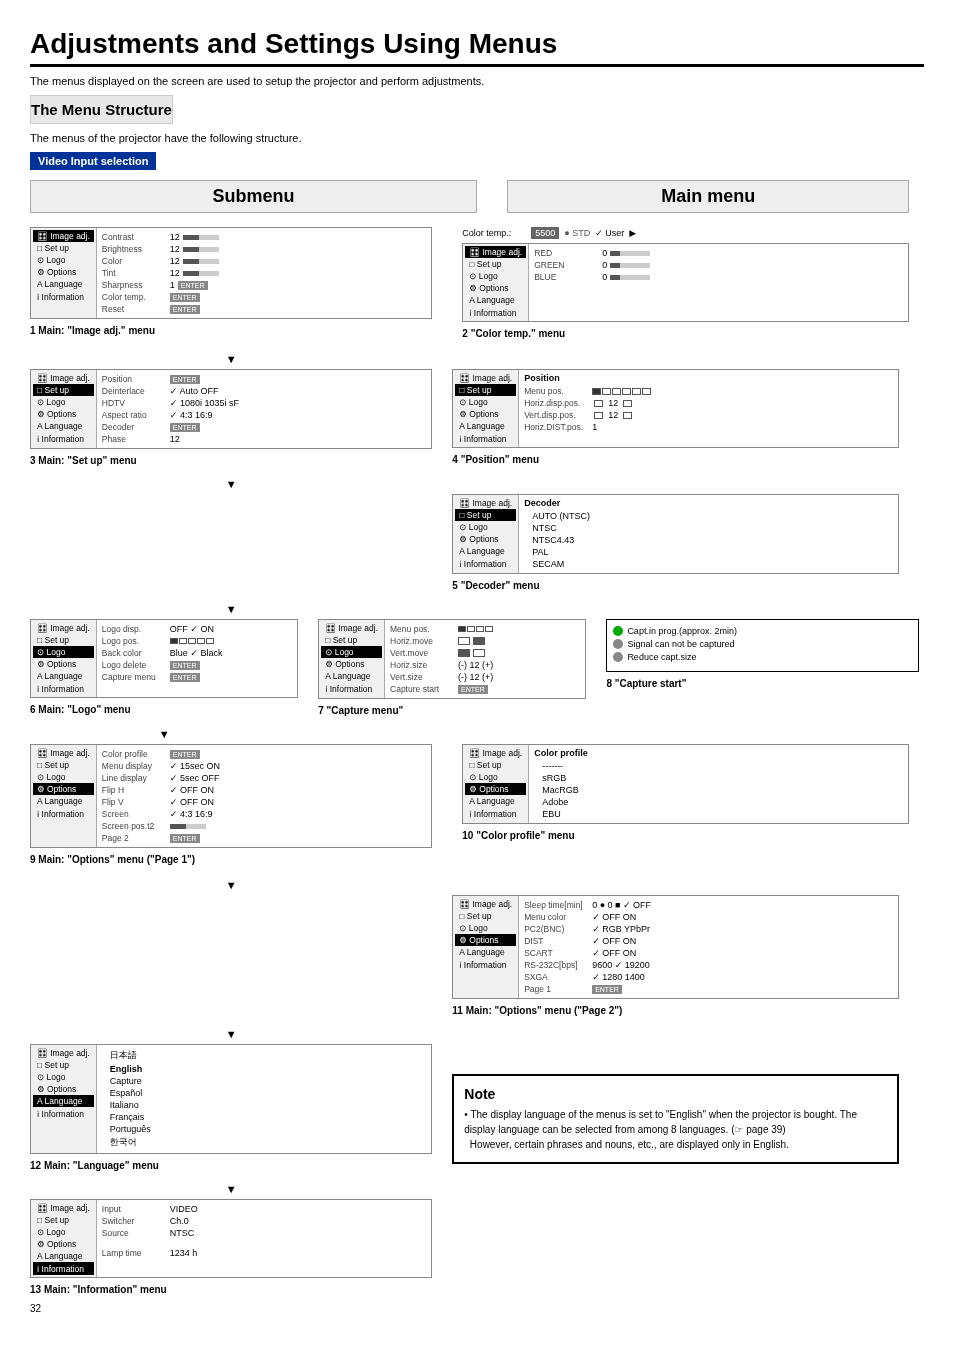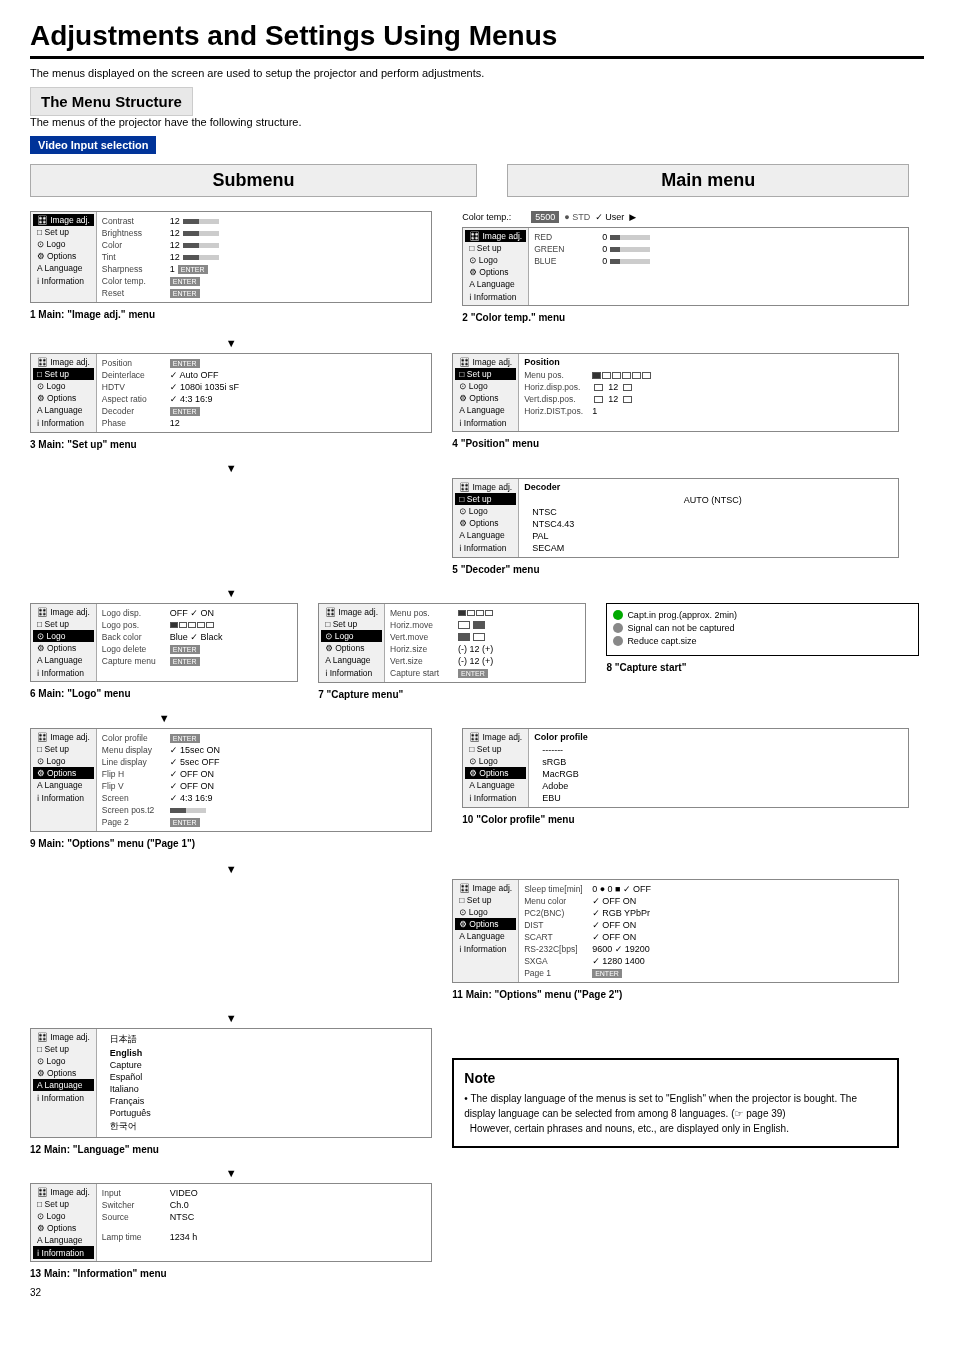--- a/index.html
+++ b/index.html
@@ -11,32 +11,33 @@
       padding: 20px 30px;
       width: 954px;
     }
     h1 {
       font-size: 28px;
       font-weight: bold;
       font-family: Arial Black, Arial, sans-serif;
       border-bottom: 3px solid #000;
       padding-bottom: 4px;
       margin-bottom: 8px;
+      margin-top: 8px;
     }
     .subtitle {
       font-size: 11px;
       margin-bottom: 8px;
     }
     .menu-structure-title {
       background: #e8e8e8;
       border: 1px solid #ccc;
-      padding: 5px 10px;
+      padding: 5px 0;
       font-size: 15px;
       font-weight: bold;
-      margin-bottom: 0;
+      margin-bottom: 8px;
       display: inline-block;
     }
     .video-input-label {
       background: #003399;
       color: #fff;
       font-size: 11px;
       font-weight: bold;
       padding: 3px 8px;
       margin-bottom: 10px;
       display: inline-block;
@@ -442,21 +443,21 @@
         <div class="sidebar-col">
           <div class="sb-item">🎛 Image adj.</div>
           <div class="sb-item active">□ Set up</div>
           <div class="sb-item">⊙ Logo</div>
           <div class="sb-item">⚙ Options</div>
           <div class="sb-item">A Language</div>
           <div class="sb-item">ℹ Information</div>
         </div>
         <div class="content-col">
           <div style="font-size:9px; font-weight:bold; padding-bottom:2px;">Decoder</div>
-          <div class="row-item" style="padding-left:8px;justify-content:center;">
+          <div class="row-item" style="padding-left:8px;">
               <span>AUTO  (NTSC)</span>
             </div>
           <div class="row-item" style="padding-left:8px;">
               <span>NTSC</span>
             </div>
           <div class="row-item" style="padding-left:8px;">
               <span>NTSC4.43</span>
             </div>
           <div class="row-item" style="padding-left:8px;">
               <span>PAL</span>

